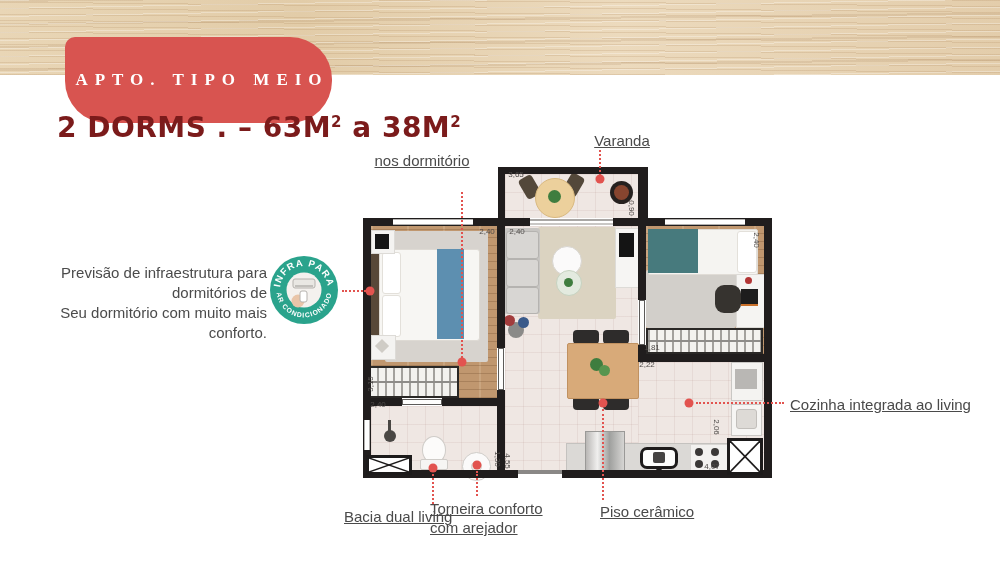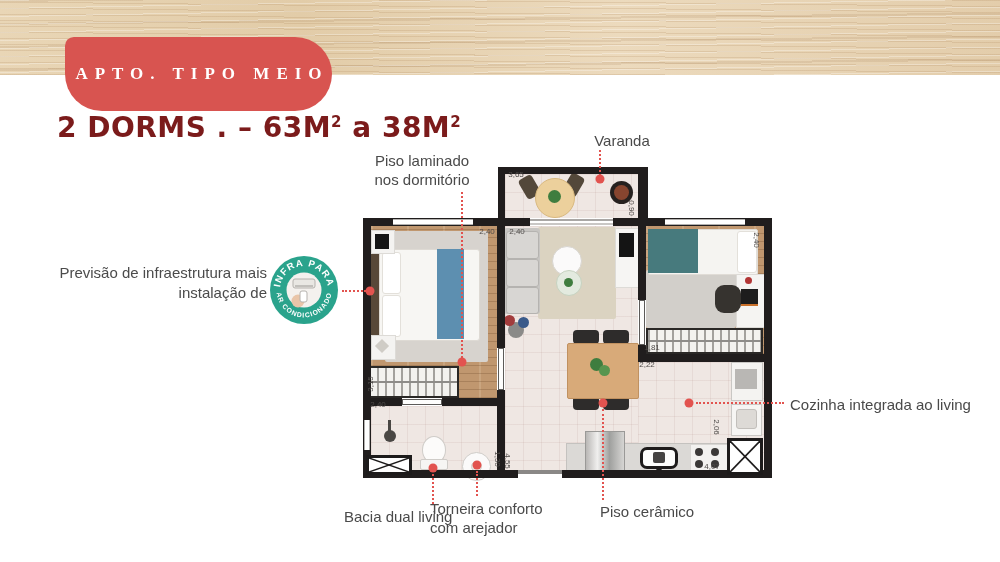--- a/index.html
+++ b/index.html
@@ -8,31 +8,31 @@
   .abs{position:absolute;}
 
   
   .wood{left:0;top:0;width:1000px;height:75px;
     background-color:#e6d2b1;
     background-image:
       repeating-linear-gradient(179deg, rgba(255,255,255,.30) 0 1px, rgba(255,255,255,0) 1px 8px),
       repeating-linear-gradient(180.6deg, rgba(176,136,92,.22) 0 1px, rgba(176,136,92,0) 1px 6px),
       repeating-linear-gradient(179.4deg, rgba(150,108,66,.14) 0 2px, rgba(150,108,66,0) 2px 23px),
       linear-gradient(90deg,#e9d6b6,#e2cca8 30%,#ecdabd 62%,#e3cdab);}
-  .apt-badge{left:65px;top:37px;width:267px;height:74px;background:#d85450;
+  .apt-badge{left:65px;top:37px;width:267px;height:86px;background:#d85450;
     border-radius:10px 42px 42px 42px;color:#fff;display:flex;flex-direction:column;
     align-items:center;justify-content:center;gap:7px;
     font-family:"Liberation Serif",serif;font-weight:bold;font-size:17px;letter-spacing:7px;
     text-indent:7px;white-space:nowrap;}
   .title{left:57px;top:111px;font-family:"DejaVu Sans",sans-serif;font-weight:bold;
     font-size:28px;color:#7b1b1b;letter-spacing:.5px;white-space:nowrap;}
   .title sup{font-size:15px;}
 
   
-  .lbl{position:absolute;color:#4a4a4a;font-size:15px;line-height:19px;white-space:nowrap;}
+  .lbl{position:absolute;color:#4a4a4a;font-size:15px;line-height:19px;white-space:nowrap;text-decoration:underline;}
   .note{left:8px;top:263px;width:259px;text-align:right;font-size:15px;line-height:20px;color:#4b4b4b;}
   .dot{position:absolute;width:9px;height:9px;border-radius:50%;background:#e2534f;transform:translate(-50%,-50%);}
   .vline{position:absolute;width:0;border-left:2px dotted #e2534f;}
   .hline{position:absolute;height:0;border-top:2px dotted #e2534f;}
 
   
   .wall{position:absolute;background:#201d1d;}
   .tile{background-color:#efe7e3;
     background-image:linear-gradient(rgba(150,110,100,.10) 1px, transparent 1px),
                      linear-gradient(90deg, rgba(150,110,100,.10) 1px, transparent 1px);
@@ -57,21 +57,22 @@
 
 <div class="abs wood"></div>
 <div class="abs apt-badge">
   <span>APTO. TIPO MEIO</span>
 </div>
 <div class="abs title">
   <span>2 DORMS . – 63M</span><sup>2</sup><span> a 38M</span><sup>2</sup>
 </div>
 
 <div class="abs note">
-  <div>Previsão de infraestrutura mais instalação de</div>
+  <div>Previsão de infraestrutura para dormitórios de</div>
+  <div>Seu dormitório com muito mais conforto.</div>
 </div>
 <div class="abs" style="left:270px;top:256px;width:68px;height:68px;">
   <svg viewBox="0 0 68 68" width="68" height="68">
     <circle cx="34" cy="34" r="34" fill="#2aa38c"></circle>
     <circle cx="34" cy="34" r="17.5" fill="#f4f1ee"></circle>
     <rect x="23" y="23" width="22" height="9" rx="2" fill="#e9e7e3" stroke="#b5b2ae" stroke-width="1"></rect>
     <line x1="25" y1="30" x2="43" y2="30" stroke="#9b9894" stroke-width="1"></line>
     <circle cx="28" cy="45" r="6.5" fill="#e9c5a9"></circle>
     <rect x="30" y="35" width="7" height="11" rx="2" fill="#ffffff" stroke="#b5b2ae" stroke-width="1"></rect>
     <defs>
@@ -218,21 +219,20 @@
 <span class="dim" style="left:497px;top:459px;transform:translate(-50%,-50%) rotate(90deg);">1,30</span>
 <span class="dim" style="left:507px;top:461px;transform:translate(-50%,-50%) rotate(90deg);">4,55</span>
 <span class="dim" style="left:716px;top:427px;transform:translate(-50%,-50%) rotate(90deg);">2,06</span>
 <span class="dim" style="left:712px;top:466px;transform:translate(-50%,-50%);">4,07</span>
 
 <div class="lbl" style="left:582px;top:131px;width:80px;text-align:center;">Varanda</div>
 <div class="vline" style="left:599px;top:150px;height:26px;"></div>
 <div class="dot" style="left:600px;top:179px;"></div>
 
 <div class="lbl" style="left:350px;top:151px;width:144px;text-align:center;">
-  <div>Piso laminado</div>
   <div>nos dormitório</div>
 </div>
 <div class="vline" style="left:461px;top:192px;height:166px;"></div>
 <div class="dot" style="left:462px;top:362px;"></div>
 
 <div class="hline" style="left:342px;top:290px;width:24px;"></div>
 <div class="dot" style="left:370px;top:291px;"></div>
 
 <div class="dot" style="left:689px;top:403px;"></div>
 <div class="hline" style="left:696px;top:402px;width:88px;"></div>

